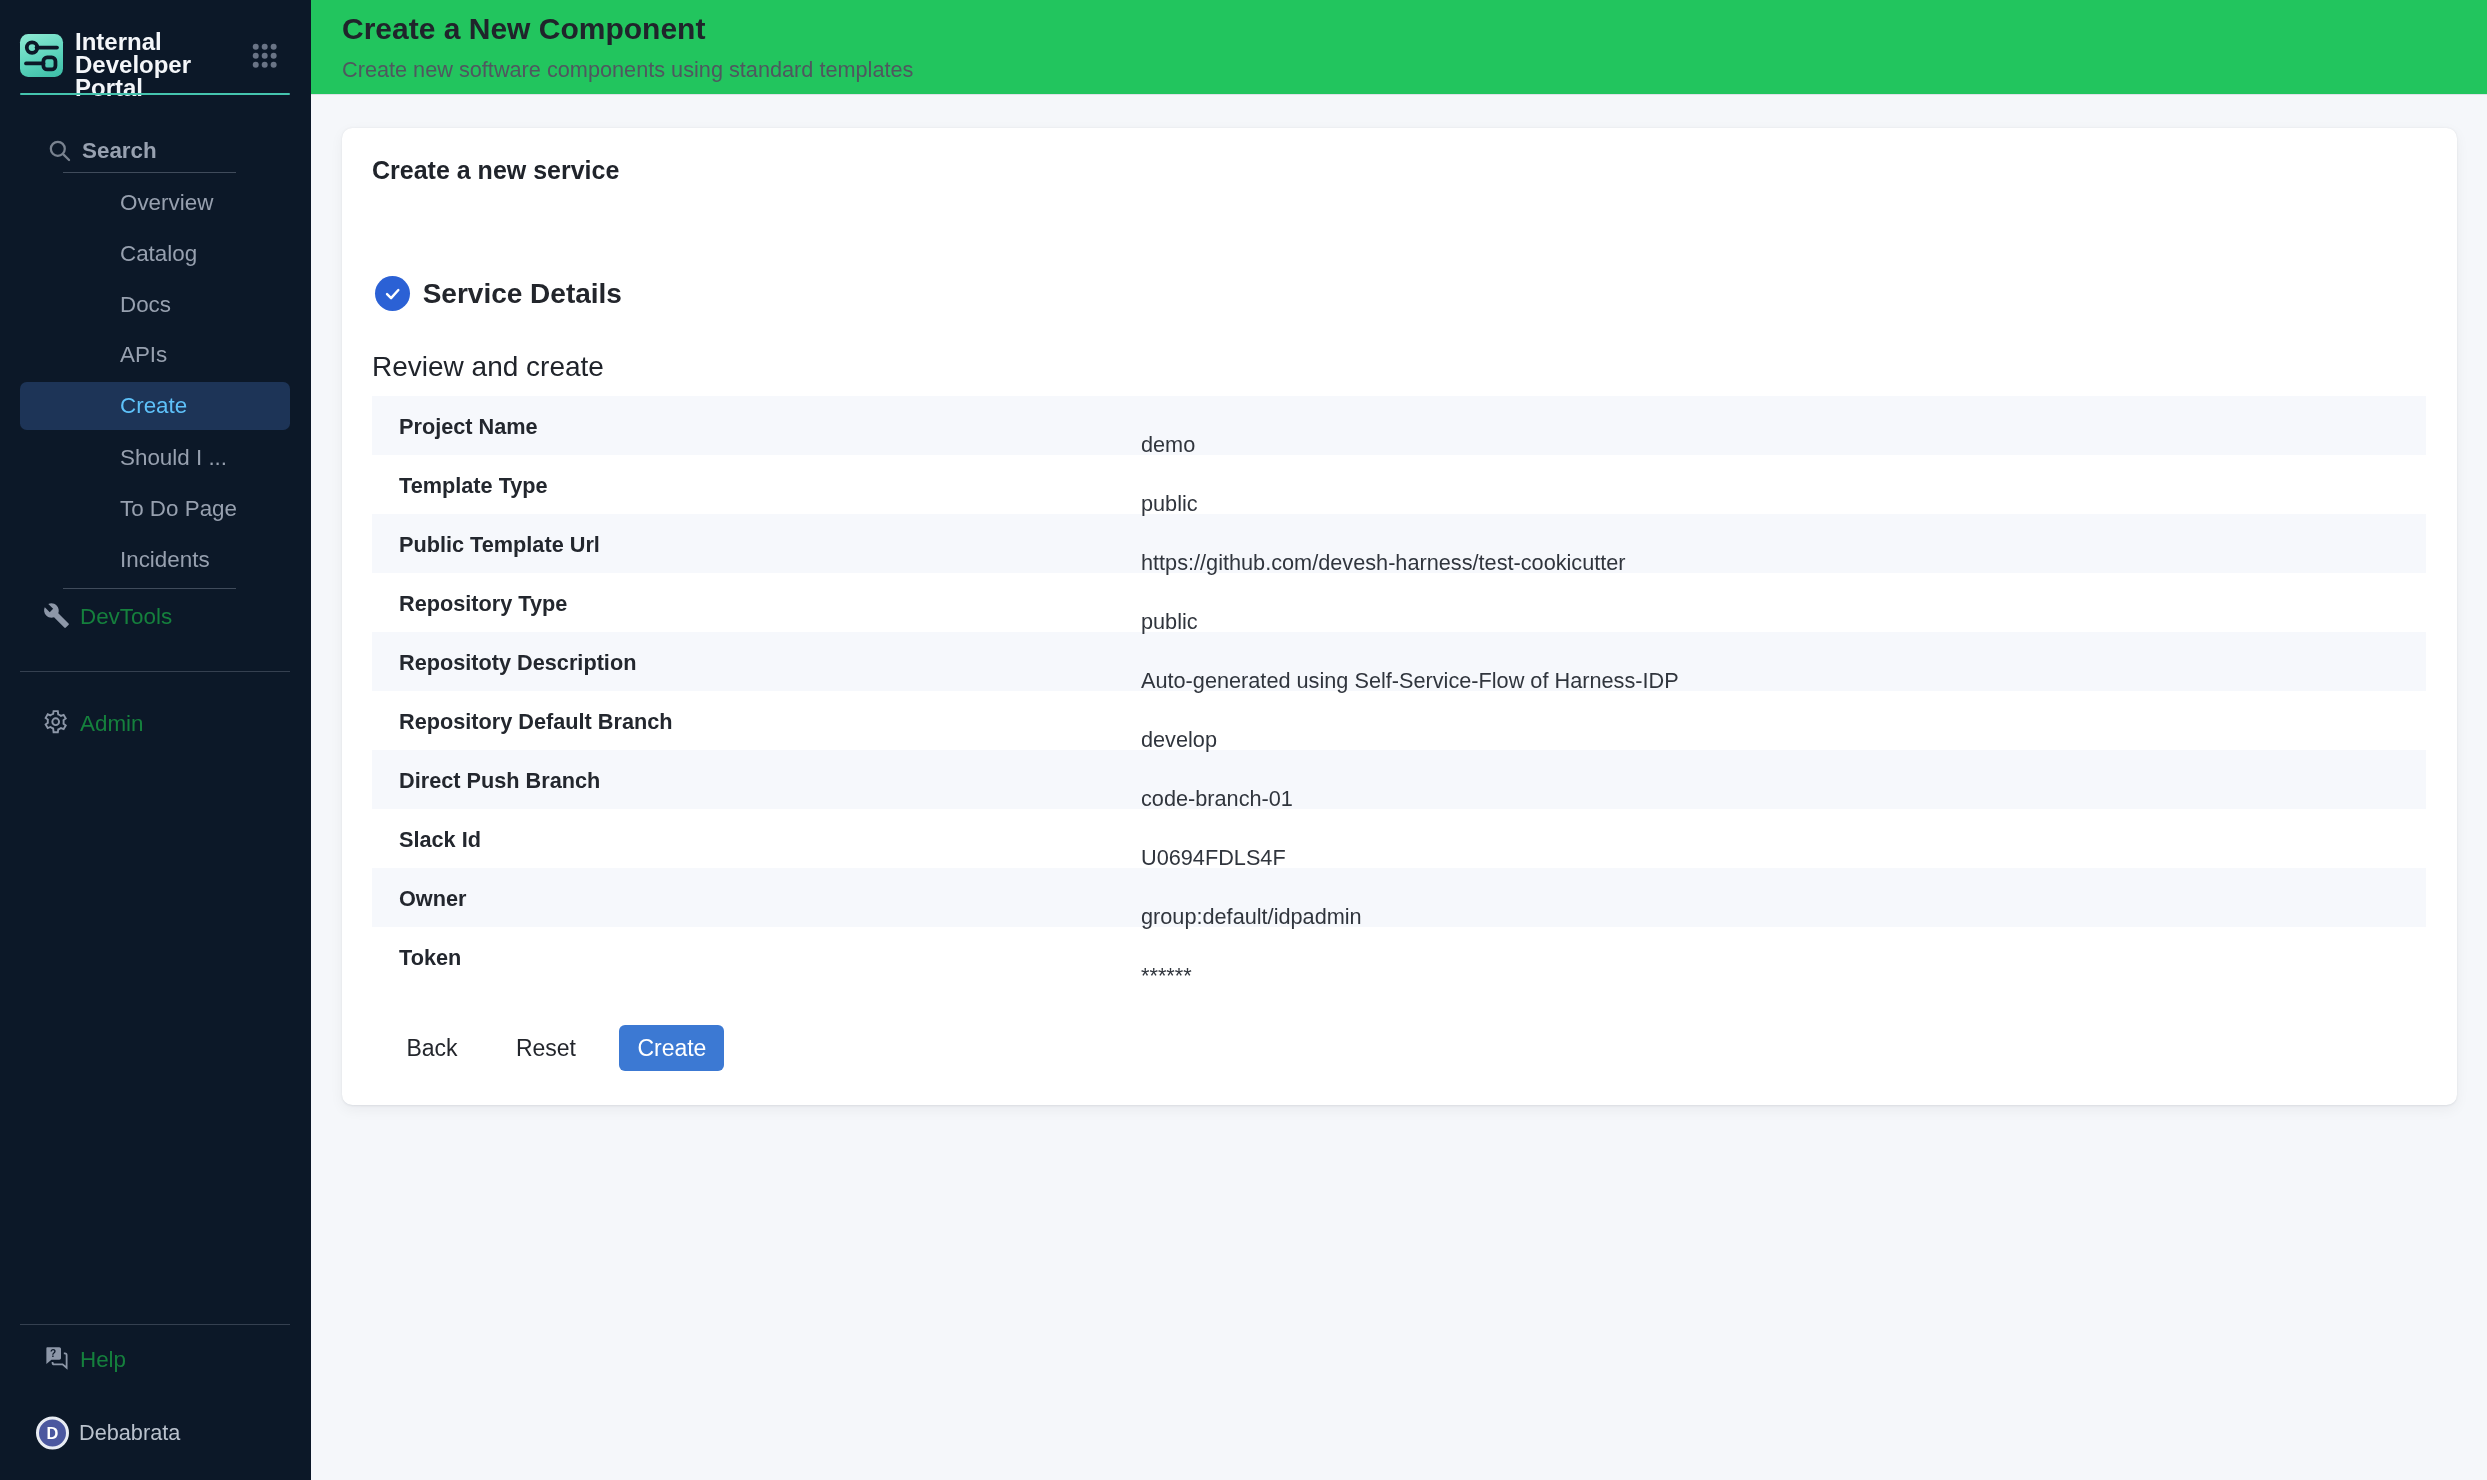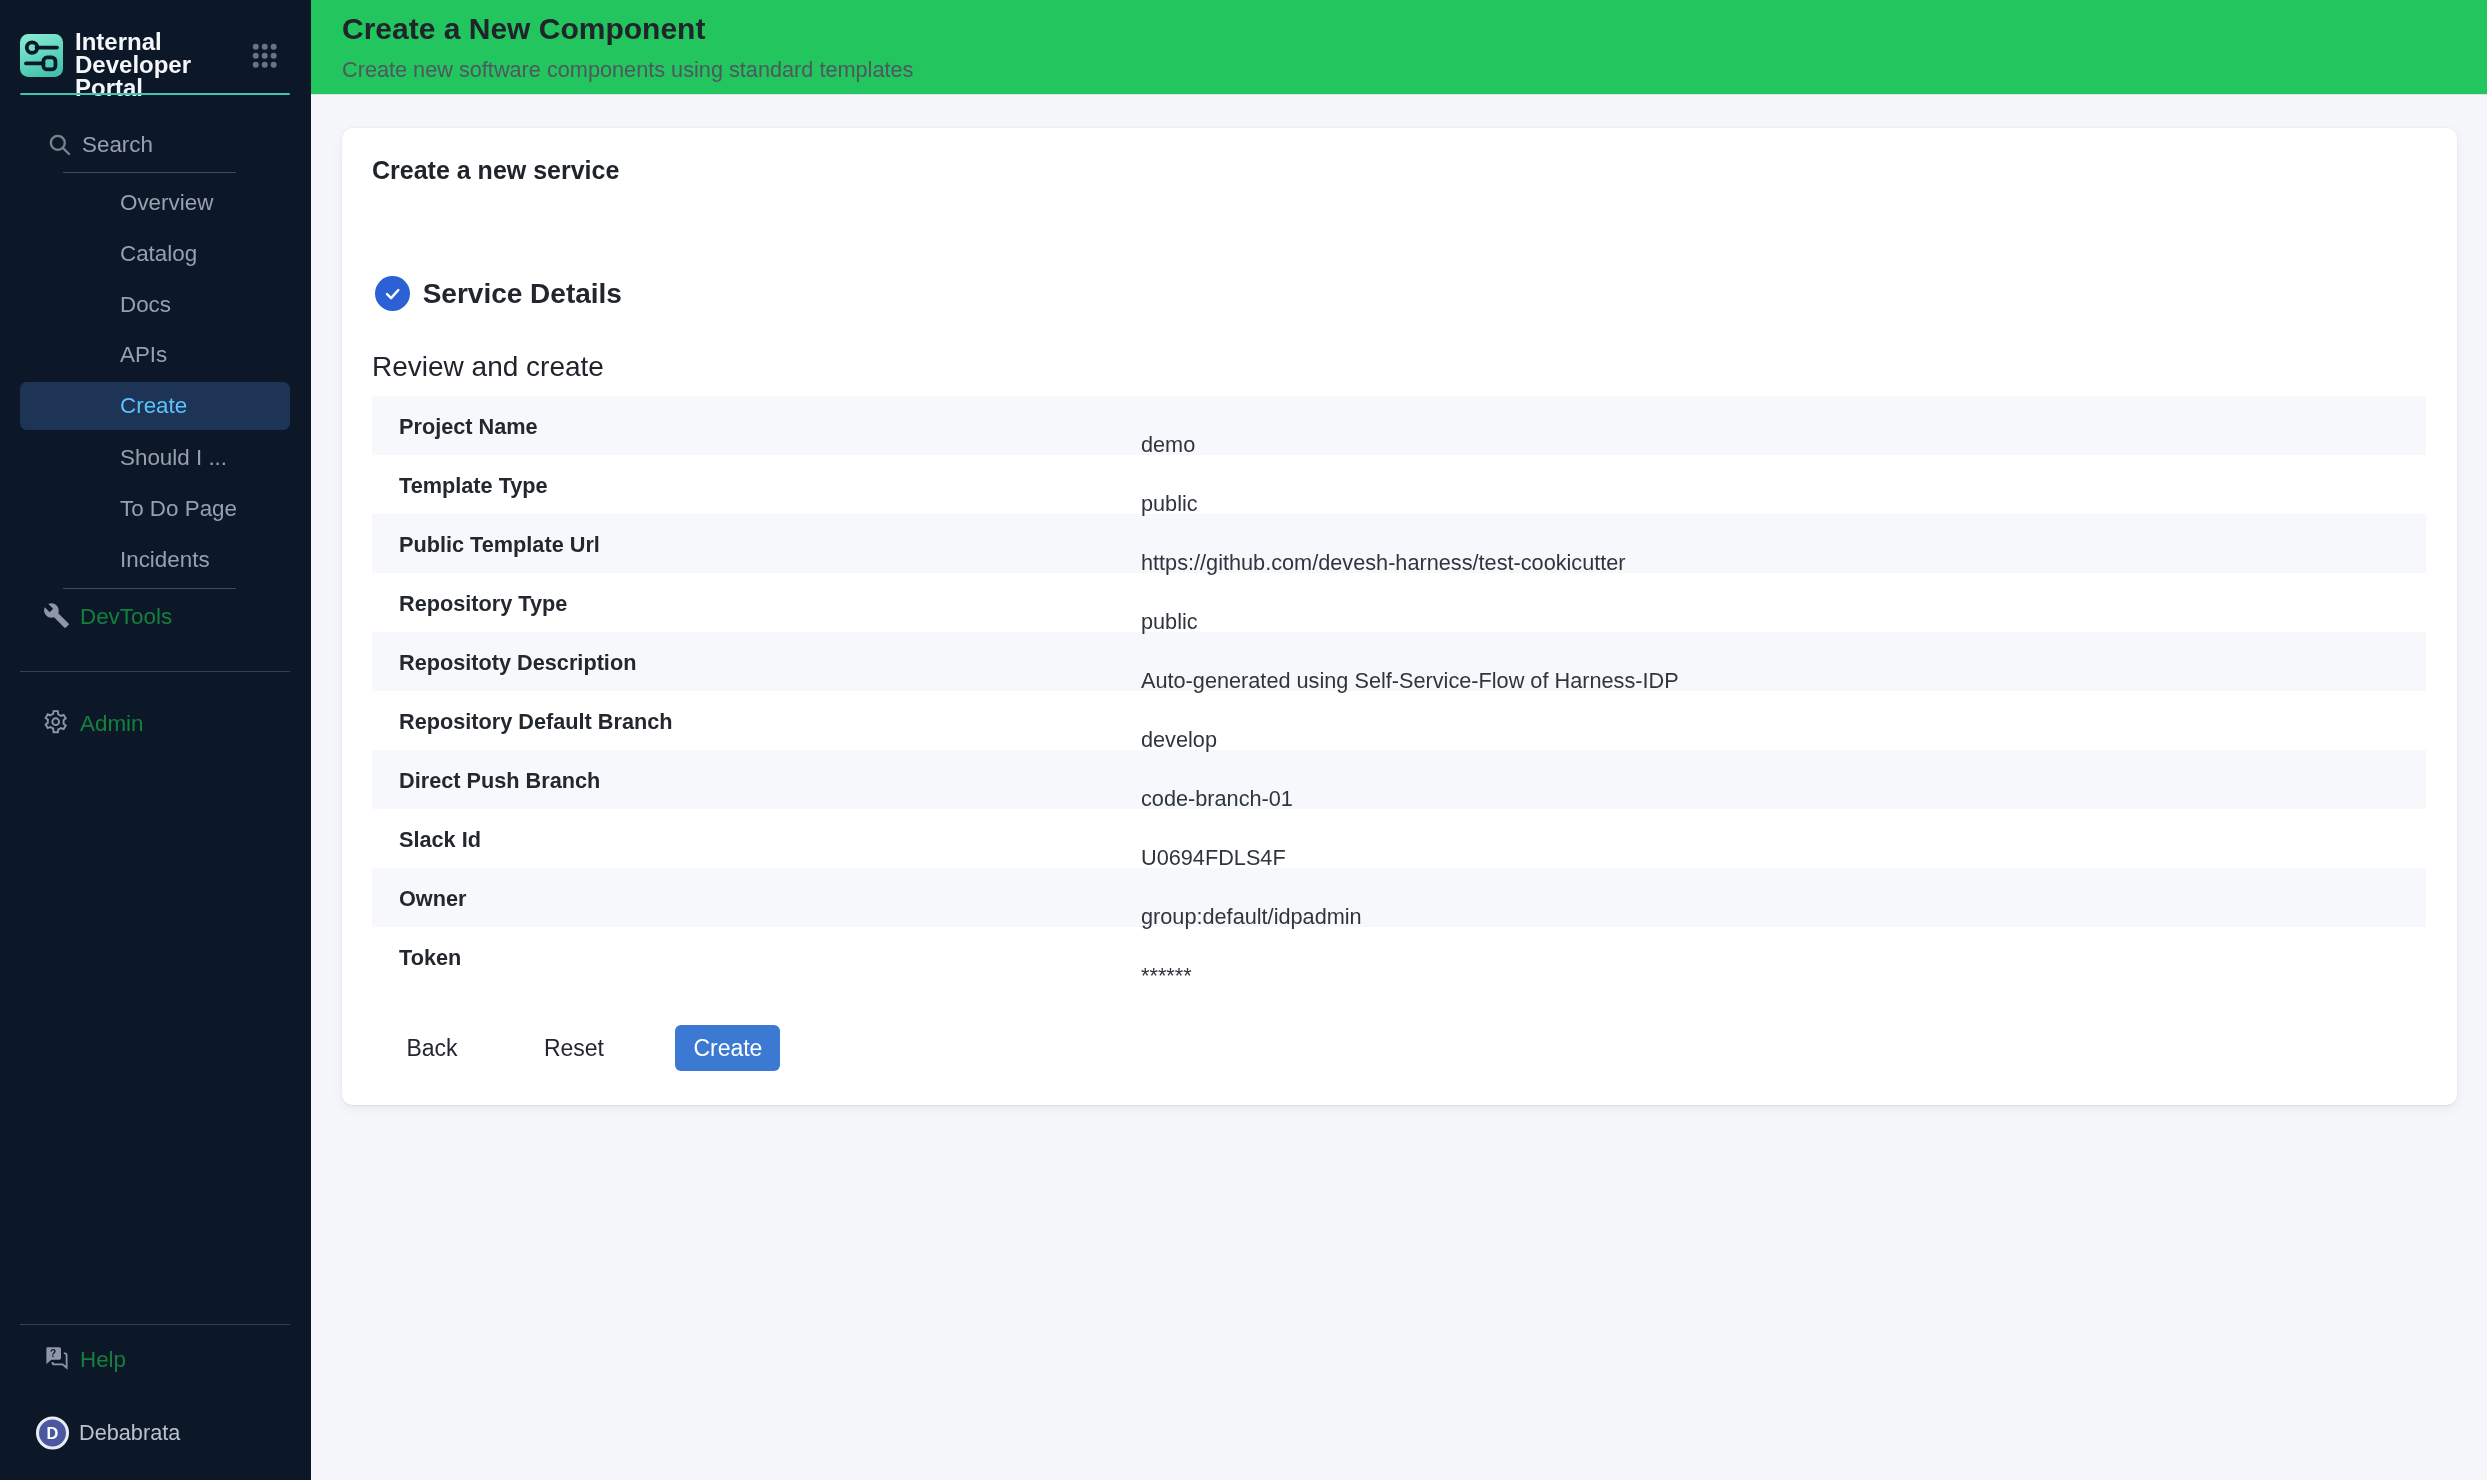--- a/index.html
+++ b/index.html
@@ -27,21 +27,21 @@
   .brand-title {
     position: absolute; left: 75px; top: 30px; width: 187px;
     color: #f4f6f9; font-size: 24px; font-weight: 700; line-height: 23px;
   }
   .grid-icon { position: absolute; left: 252px; top: 43px; }
   .brand-rule {
     position: absolute; left: 20px; top: 93px; width: 270px; height: 2.2px;
     background: #45c4ae; border-radius: 1.5px;
   }
 
-  .search-row { left: 0; top: 119px; width: 360px; height: 51px; cursor: pointer; }
+  .search-row { left: 0; top: 125px; width: 360px; height: 51px; cursor: pointer; font-weight: bold; }
   .search-row .magnifier { position: absolute; left: 46px; top: 12px; }
   .search-row .lbl { position: absolute; left: 82px; font-size: 22.4px; color: #98a1b0; }
 
   .sdivider {
     position: absolute; left: 63px; width: 173px; height: 0.7px;
     background: rgba(150,160,176,0.38);
   }
   .sdivider.full { left: 20px; width: 270px; background: rgba(150,160,176,0.30); }
 
   .nav-item {
@@ -96,21 +96,21 @@
 
   .review-table { margin-top: 13.4px; width: 2054px; }
   .frow {
     display: grid; grid-template-columns: 769px 1fr; align-items: center;
     height: 59px;
   }
   .frow.shaded { background: #f6f8fc; }
   .frow .flabel { padding-left: 27px; font-size: 21.7px; font-weight: 700; color: #23272e; }
   .frow .fvalue { font-size: 21.7px; color: #30353d; margin-top: 36px; }
 
-  .btn-row { display: flex; align-items: center; margin-top: 39px; padding-left: 16.4px; gap: 28px; }
+  .btn-row { display: flex; align-items: center; margin-top: 39px; padding-left: 16.4px; }
   .btn-text {
     border: none; background: transparent; font-family: inherit;
     font-size: 23px; color: #23262c; cursor: pointer; padding: 7.5px 18px;
   }
   .btn-text + .btn-text { margin-left: 22.4px; text-align: right; }
   .btn-primary {
     margin-left: 25.4px; border: none; cursor: pointer; font-family: inherit;
     width: 105px; height: 46px; border-radius: 6px;
     background: #3c79d3; color: #ffffff; font-size: 23px;
   }

